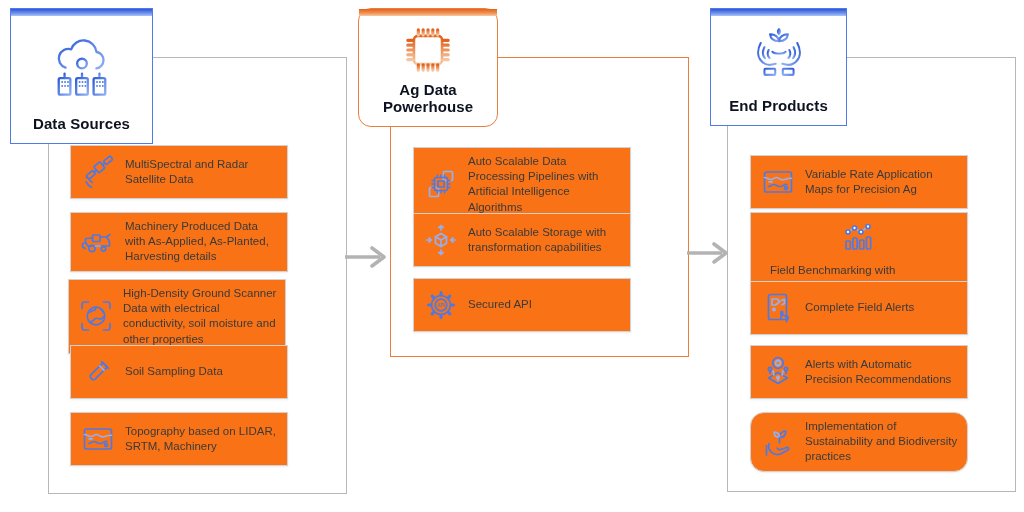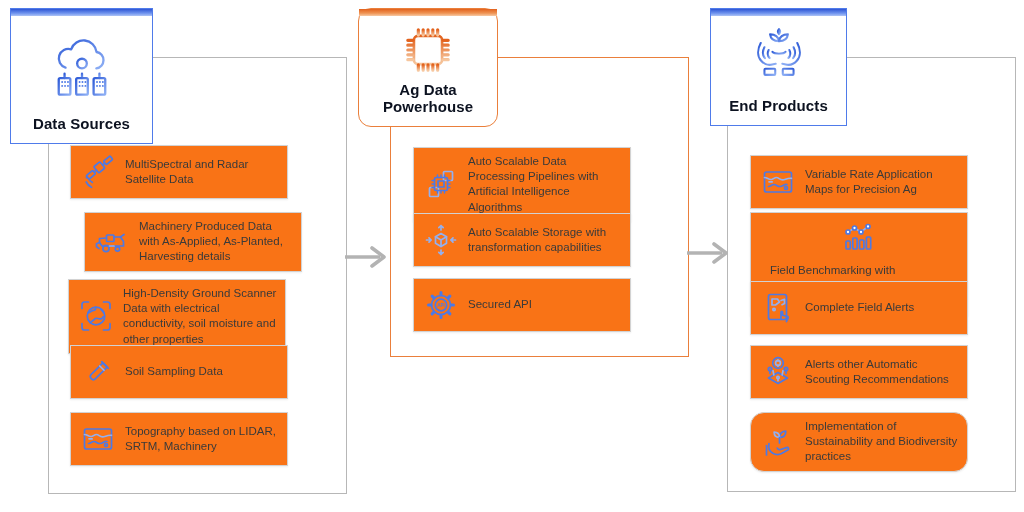--- a/index.html
+++ b/index.html
@@ -165,21 +165,21 @@
           <line x1="23" y1="13.7" x2="26" y2="13.7"></line>
         </g>
         <path class="ic" d="M8.5 24.5a8 8 0 0 0 3.8 3.8"></path>
         <path class="ic" d="M6.2 28a12 12 0 0 0 5.3 5.3"></path>
         <circle class="fl" cx="6.5" cy="23.5" r="1"></circle>
       </svg>
     </span>
     <div class="label">MultiSpectral and Radar Satellite Data</div>
   </div>
 
-  <div class="card" style="left:84px;top:212px;">
+  <div class="card" style="left:70px;top:212px;">
     <span class="icon-cell">
       <svg width="36" height="36" viewBox="0 0 36 36">
         <g class="ic">
           <rect x="12.5" y="11" width="7.5" height="6.5" rx=".8"></rect>
           <path d="M20 13h6.5l3 4.5v4.5H8l-2.5-3.5v-4l7-.5"></path>
           <path d="M5.5 18.5l-3 1.2v3l2.5 1.8"></path>
           <path d="M26.5 13l3.5-2.5"></path>
           <circle cx="12" cy="24.5" r="3.1"></circle>
           <circle cx="23.5" cy="25" r="2.2"></circle>
           <path class="lt" d="M15.5 22h4.5"></path>
@@ -349,21 +349,21 @@
           <circle cx="26" cy="15" r="1.7"></circle>
             <path d="M26 16.7v2.6"></path>
           <circle class="lt" cx="18" cy="23.5" r="1.2"></circle>
             <path class="lt" d="M18 24.7v2"></path>
           <circle cx="18" cy="9" r="5.3"></circle>
           <circle class="lt" cx="18" cy="9" r="2.4"></circle>
           <path class="lt" d="M18 5.8v1M18 11.2v1"></path>
         </g>
       </svg>
     </span>
-    <div class="label">Alerts other Automatic Scouting Recommendations</div>
+    <div class="label">Alerts with Automatic Precision Recommendations</div>
   </div>
 
   <div class="card" style="left:750px;top:412px;border-radius:14px;">
     <span class="icon-cell">
       <svg width="36" height="36" viewBox="0 0 36 36">
         <g class="ic">
           <path d="M19.5 13.5c0-4 2.5-6.3 6.3-6.3 0 4-2.5 6.3-6.3 6.3z"></path>
           <path class="lt" d="M19.5 13.5c0-3.4-2-5.4-5.4-5.4 0 3.4 2 5.4 5.4 5.4z"></path>
           <path d="M19.5 13.5v5.5"></path>
           <path d="M9 19.5c-1 4.5.4 7.8 3.8 9.8 2.9 1.6 6.3 1.6 8.7.3l6.3-3.5c1.6-.9.6-3.1-1.3-2.5l-5.8 1.9c-1.5.5-2.9-.2-3.4-1.4"></path>

